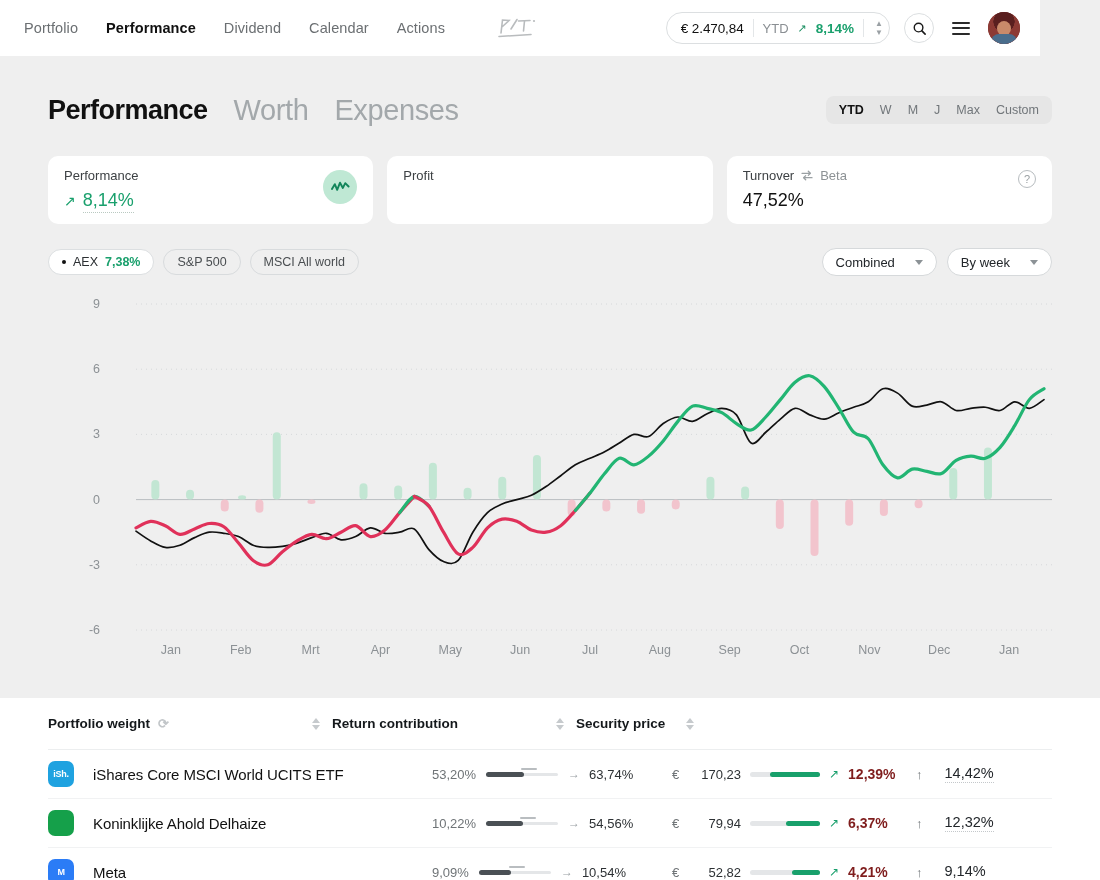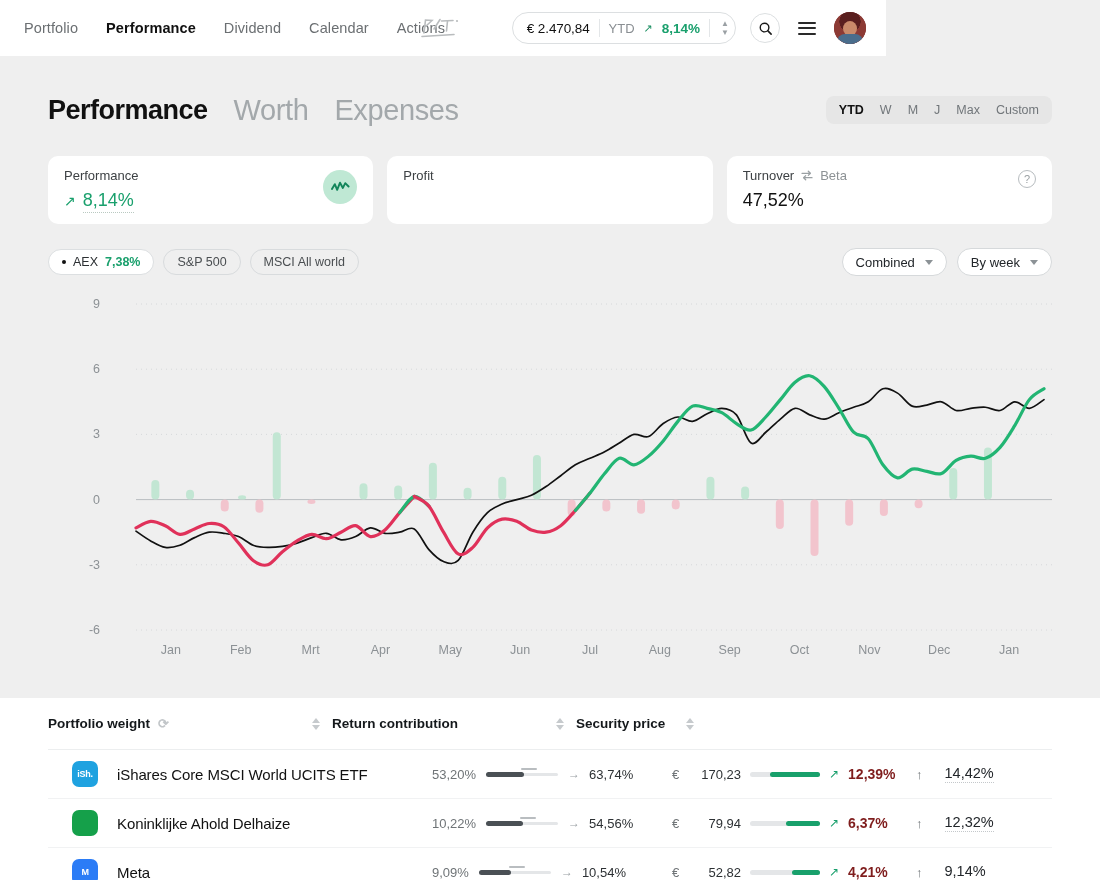--- a/index.html
+++ b/index.html
@@ -6,21 +6,21 @@
   html, body {
     width: 1100px; height: 880px;
     font-family: "Liberation Sans", sans-serif;
     background: #efefef;
     color: #1a1a1a;
     overflow: hidden;
   }
 
   
   .topnav {
-    height: 56px; width: 886px;
+    height: 56px; width: 1040px;
     background: #ffffff;
     display: flex; align-items: center;
     padding: 0 20px 0 24px;
     position: relative;
   }
   .nav-links { display: flex; align-items: center; gap: 28px; }
   .nav-link {
     font-size: 14.5px; color: #6b6f72; cursor: pointer;
     letter-spacing: .1px;
   }
@@ -110,21 +110,21 @@
     display: flex; align-items: center; gap: 7px; padding: 0 13px;
     font-size: 12.5px; color: #2b2f32; cursor: pointer; white-space: nowrap;
   }
   .chip.plain { background: #efefef; border-color: #d8dbdd; color: #4a4e51; }
   .chip .dot { width: 4px; height: 4px; border-radius: 50%; background: #111; }
   .chip .chip-val { color: #1aa06d; font-weight: 600; }
 
   .select-group { margin-left: auto; display: flex; gap: 10px; }
   .select {
     height: 28px; border-radius: 15px; border: 1px solid #d6d9db; background: #fff;
-    display: flex; align-items: center; gap: 10px; padding: 0 13px;
+    display: flex; align-items: center; gap: 20px; padding: 0 13px;
     font-size: 13px; color: #22262a; cursor: pointer;
   }
   .caret { width: 0; height: 0; border-left: 4px solid transparent; border-right: 4px solid transparent; border-top: 5px solid #8c9296; }
 
   
   .chart-box { margin-top: 16px; position: relative; height: 370px; width: 1004px; }
   .chart-svg { display: block; }
 
   
   .table-section { background: #fff; margin-top: 36px; width: 1100px; padding: 0 48px; }
@@ -138,21 +138,21 @@
   .sort i { width: 0; height: 0; border-left: 4px solid transparent; border-right: 4px solid transparent; display:block;}
   .sort i.up { border-bottom: 5px solid #c6cacd; }
   .sort i.dn { border-top: 5px solid #c6cacd; }
   .gear, .refresh { color: #c2c6c9; font-size: 13px; display:inline-flex; cursor:pointer;}
 
   .trow { display: flex; align-items: center; height: 49px; border-bottom: 1px solid #f1f2f3; }
   .cell-security { width: 384px; display: flex; align-items: center; gap: 19px; }
   .logo {
     width: 26px; height: 26px; border-radius: 7px; flex: none;
     display: flex; align-items: center; justify-content: center;
-    font-size: 9px; font-weight: 700; color: #fff; letter-spacing: -.3px; margin-left: 24px;
+    font-size: 9px; font-weight: 700; color: #fff; letter-spacing: -.3px;
   }
   .sec-name { font-size: 15px; color: #111; letter-spacing: -.1px; }
 
   .cell-weight { width: 240px; display: flex; align-items: center; gap: 10px; }
   .num { font-size: 13px; color: #6f7477; }
   .num.dark { color: #2d3134; }
   .bar-wrap { position: relative; width: 72px; height: 12px; }
   .bar-bg { position: absolute; left: 0; top: 5px; width: 72px; height: 3px; background: #e4e6e8; border-radius: 2px; }
   .bar-fg { position: absolute; left: 0; top: 4.2px; height: 4.5px; background: #4a5055; border-radius: 3px; }
   .bar-tick { position: absolute; top: 0px; height: 2px; background: #b9bdc0; border-radius: 2px; }

